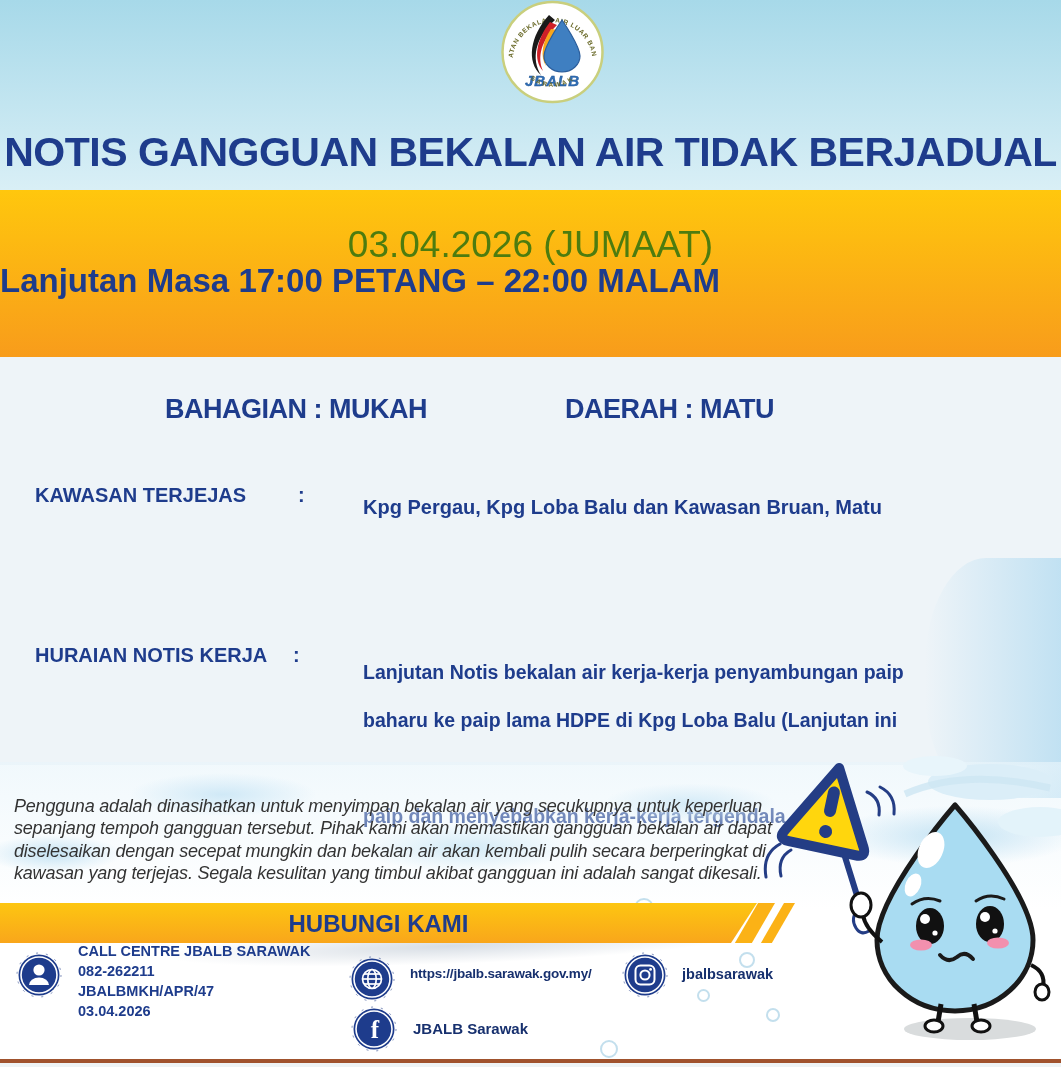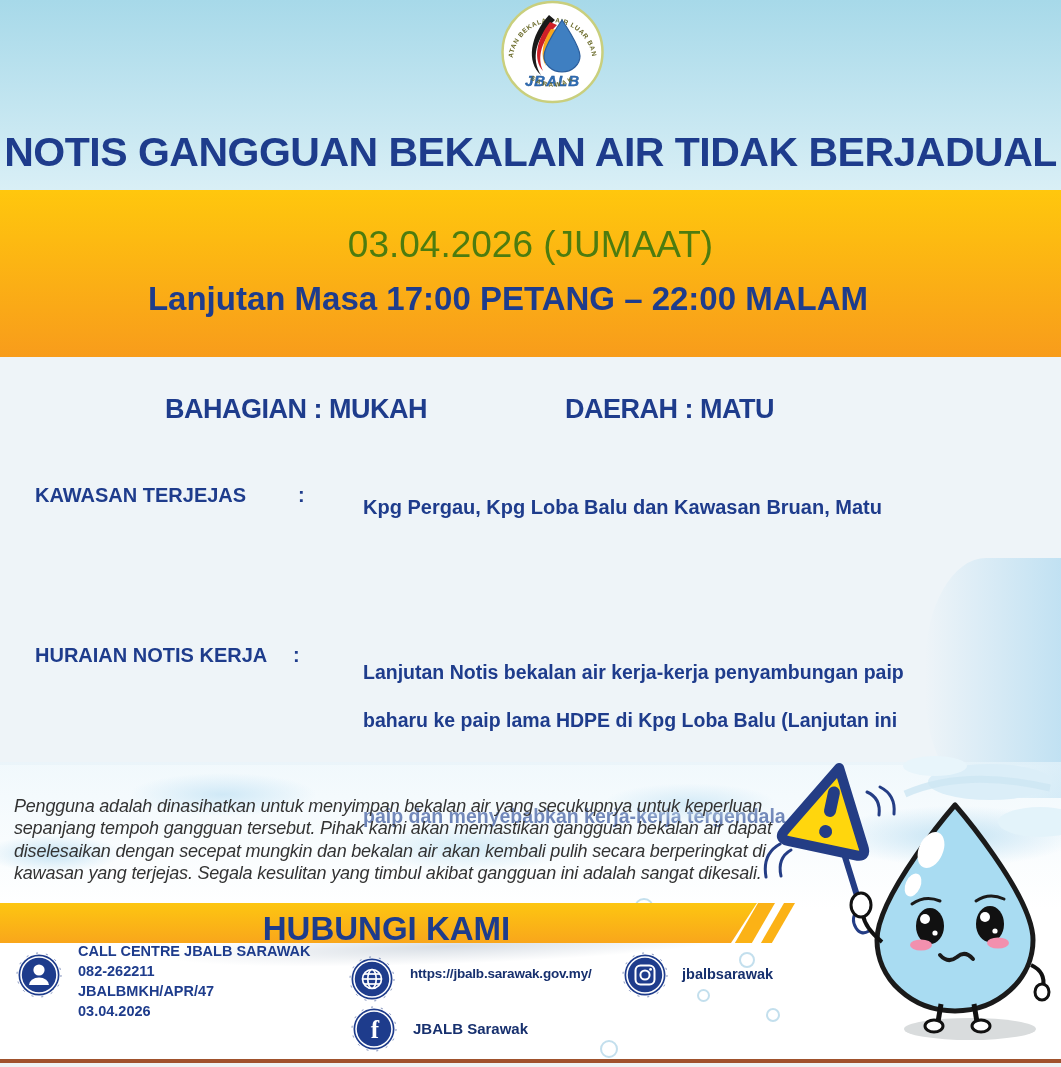--- a/index.html
+++ b/index.html
@@ -8,21 +8,21 @@
   .abs{position:absolute;}
 
   
   .header{left:0;top:0;width:1061px;height:190px;background:linear-gradient(#a7d9e9,#d9eff6);}
   .page-title{left:0;top:129px;width:1061px;text-align:center;font-size:41px;font-weight:bold;
               color:#1e3c8c;letter-spacing:-0.5px;}
 
   
   .sched-band{left:0;top:190px;width:1061px;height:167px;background:linear-gradient(#ffc70d,#f89c1b);}
   .date-line{left:0;top:224px;width:1061px;text-align:center;font-size:37px;font-weight:normal;color:#4d7c0f;}
-  .time-line{left:0;top:280px;width:1016px;text-align:center;font-size:33px;font-weight:bold;color:#1e3c8c;}
+  .time-line{left:0;top:262px;width:1016px;text-align:left;font-size:33px;font-weight:bold;color:#1e3c8c;}
 
   
   .content-bg{left:0;top:357px;width:1061px;height:408px;background:#eef4f8;}
 
   .bahagian{left:165px;top:394px;font-size:27px;font-weight:bold;color:#1e3c8c;letter-spacing:-0.5px;}
   .daerah{left:565px;top:394px;font-size:27px;font-weight:bold;color:#1e3c8c;letter-spacing:-0.5px;}
 
   .kw-label{left:35px;top:484px;font-size:20px;font-weight:bold;color:#1e3c8c;}
   .kw-colon{left:298px;top:484px;font-size:20px;font-weight:bold;color:#1e3c8c;}
   .kw-value{left:363px;top:496px;font-size:20px;font-weight:bold;color:#1e3c8c;text-align:center;}
@@ -51,22 +51,22 @@
                 letter-spacing:-0.2px;}
 
   
   .hub-band{left:0;top:903px;width:757px;height:40px;z-index:2;
     background:linear-gradient(#fdc611,#f9a61b);
     clip-path:polygon(0 0,100% 0,calc(100% - 26px) 100%,0 100%);}
   .hub-stripe1{left:758px;top:903px;width:17px;height:40px;background:#fbb216;
     transform:skewX(-30deg);transform-origin:top left;z-index:2;}
   .hub-stripe2{left:784px;top:903px;width:11px;height:40px;background:#fbb216;
     transform:skewX(-30deg);transform-origin:top left;z-index:2;}
-  .hub-text{left:0;top:910px;width:757px;text-align:center;font-size:33px;font-weight:bold;
-    color:#1e3c8c;z-index:3;padding-left:8px;}
+  .hub-text{left:0;top:910px;width:757px;text-align:center;font-size:24px;font-weight:bold;
+    color:#1e3c8c;z-index:3;}
 
   .contact-text{position:absolute;font-weight:bold;color:#17306e;white-space:nowrap;z-index:3;}
   .cc-lines{left:78px;top:941px;z-index:3;}
   .cc-lines div{font-size:14.5px;font-weight:bold;color:#1e3c8c;line-height:20px;white-space:nowrap;}
 
   .badge{position:absolute;width:46px;height:46px;z-index:3;}
 
   .mascot{left:755px;top:752px;width:306px;height:315px;z-index:4;}
   .logo{left:500px;top:0px;width:105px;height:105px;z-index:2;}
 

